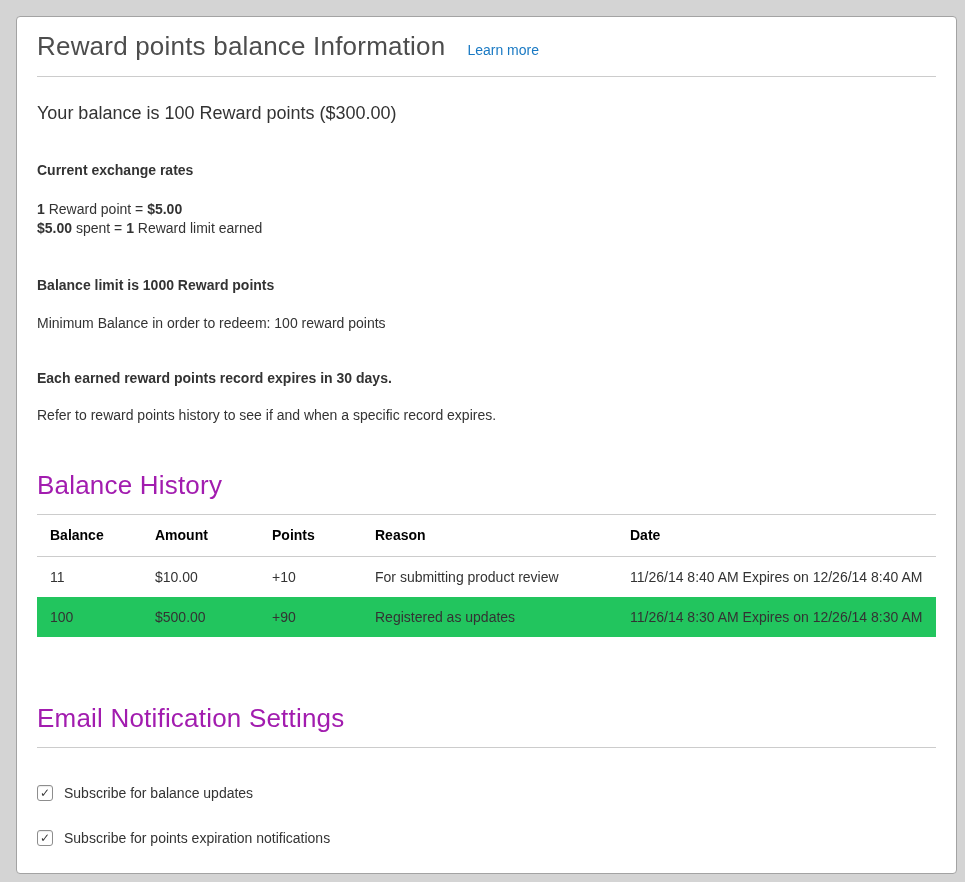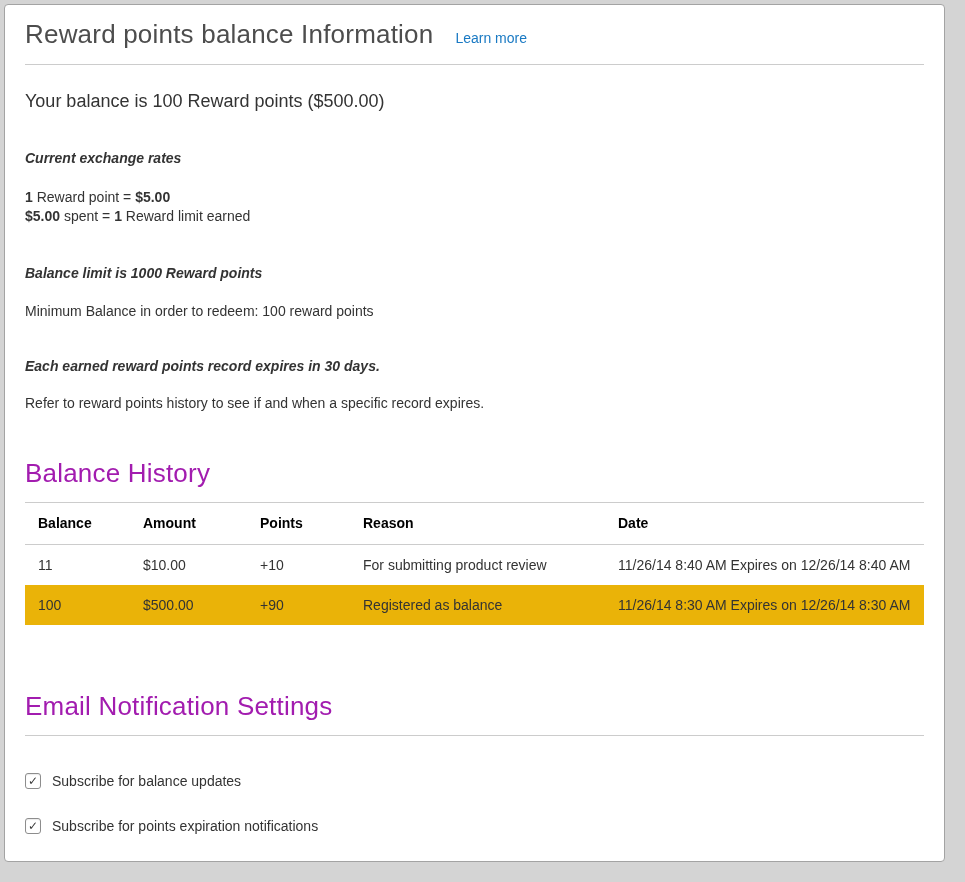--- a/index.html
+++ b/index.html
@@ -8,21 +8,21 @@
     padding: 0;
     width: 965px;
     height: 882px;
     background: #d4d4d4;
     font-family: "Liberation Sans", "DejaVu Sans", sans-serif;
     font-size: 14px;
     color: #333;
   }
   .card {
     position: relative;
-    margin: 4px;
+    margin: 16px;
     width: 941px;
     height: 858px;
     background: #fff;
     border: 1px solid #a3a3a3;
     border-radius: 4px;
     padding: 14px 20px 24px 20px;
     overflow: hidden;
   }
   
   .title-row {
@@ -44,21 +44,21 @@
     text-decoration: none;
     font-size: 14px;
     cursor: pointer;
   }
   .balance-summary {
     margin: 26px 0 0 0;
     font-size: 18px;
     color: #333;
   }
   
-  .bold-line { font-weight: 700; margin: 0; font-style: italic; }
+  .bold-line { font-weight: 700; margin: 0; }
   .exchange-heading { margin-top: 38px; }
   .rate-lines { margin-top: 22px; line-height: 19px; }
   .rate-lines p { margin: 0; }
   .rate-lines b, .rate-lines strong { font-weight: 700; }
   .limit-heading { margin-top: 39px; }
   .minimum-line { margin: 22px 0 0 0; }
   .expiry-heading { margin-top: 39px; }
   .expiry-note { margin: 21px 0 0 0; }
   
   h2.section-heading {
@@ -89,21 +89,21 @@
     padding: 12px 10px 13px 13px;
     border-bottom: 1px solid #ccc;
   }
   table.history-table td {
     padding: 12px 10px 12px 13px;
     font-size: 14px;
     color: #333;
     white-space: nowrap;
     overflow: hidden;
   }
-  tr.stripe { background: #eab308; }
+  tr.stripe { background: #22c55e; }
   
   .email-section { margin-top: 66px; }
   .checkbox-row {
     display: flex;
     align-items: center;
     margin-top: 29px;
   }
   .checkbox-row.first { margin-top: 37px; }
   .checkbox {
     width: 16px;
@@ -132,21 +132,21 @@
 </head>
 <body>
 
 <div class="card">
 
   <div class="title-row">
     <h1 class="page-title">Reward points balance Information</h1>
     <a class="learn-more" href="#">Learn more</a>
   </div>
 
-  <p class="balance-summary">Your balance is 100 Reward points ($500.00)</p>
+  <p class="balance-summary">Your balance is 100 Reward points ($300.00)</p>
 
   <p class="bold-line exchange-heading">Current exchange rates</p>
 
   <div class="rate-lines">
     <p><b>1</b><span> Reward point = </span><b>$5.00</b></p>
     <p><b>$5.00</b><span> spent = </span><b>1</b><span> Reward limit earned</span></p>
   </div>
 
   <p class="bold-line limit-heading">Balance limit is 1000 Reward points</p>
   <p class="minimum-line">Minimum Balance in order to redeem: 100 reward points</p>
@@ -178,21 +178,21 @@
           <td>11</td>
           <td>$10.00</td>
           <td>+10</td>
           <td>For submitting product review</td>
           <td>11/26/14 8:40 AM Expires on 12/26/14 8:40 AM</td>
         </tr>
         <tr class="stripe">
           <td>100</td>
           <td>$500.00</td>
           <td>+90</td>
-          <td>Registered as balance</td>
+          <td>Registered as updates</td>
           <td>11/26/14 8:30 AM Expires on 12/26/14 8:30 AM</td>
         </tr>
       </tbody>
     </table>
   </div>
 
   <div class="email-section">
     <h2 class="section-heading">Email Notification Settings</h2>
 
     <div class="checkbox-row first">

